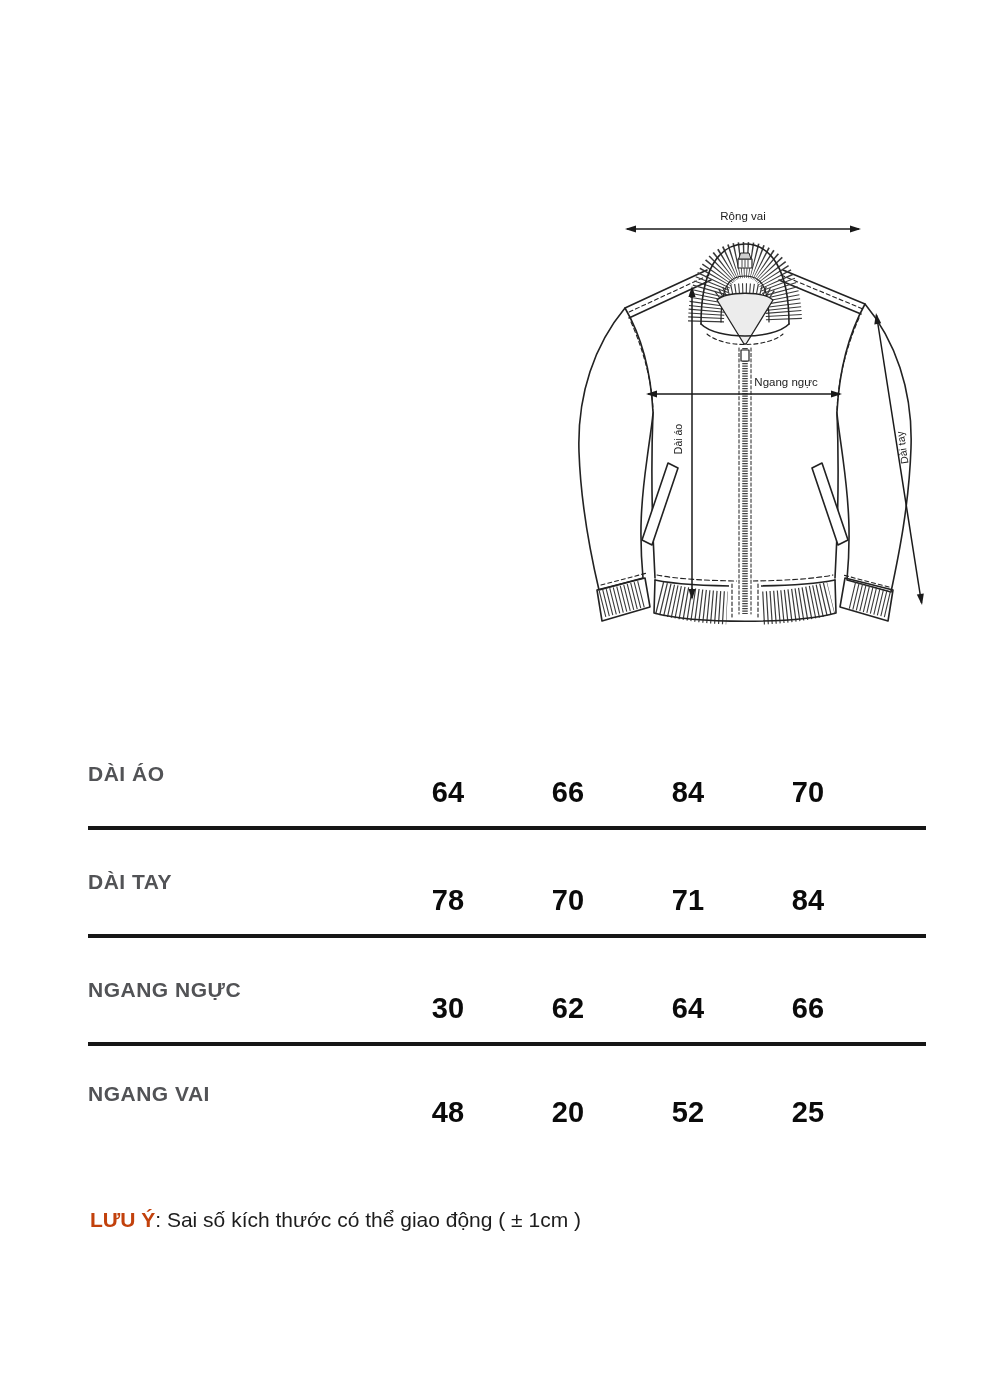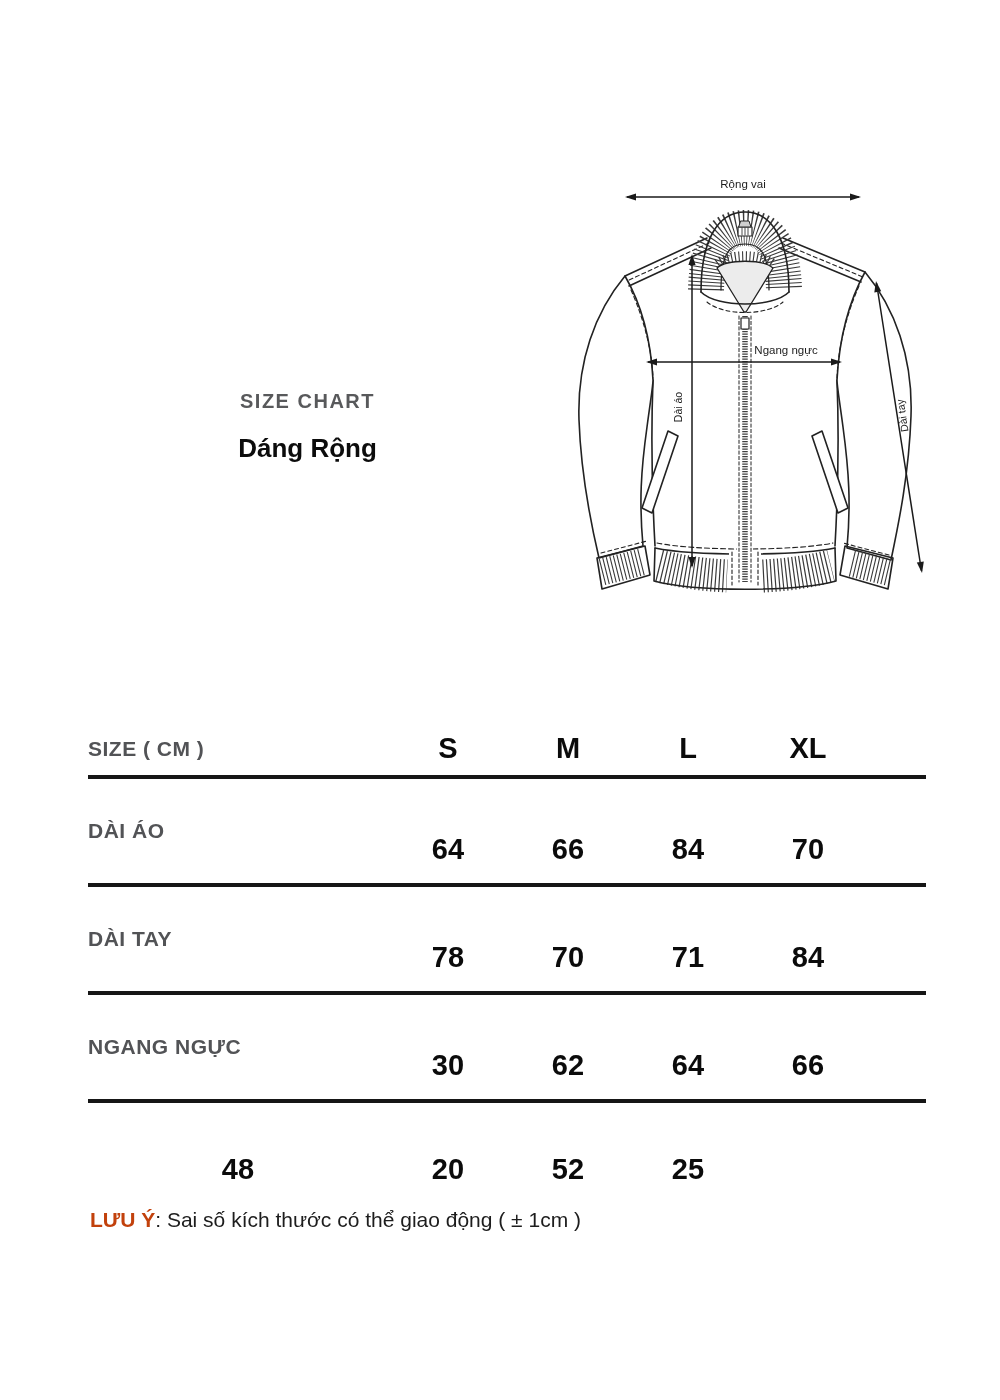--- a/index.html
+++ b/index.html
@@ -6,41 +6,39 @@
   body{
     width:1000px;height:1400px;position:relative;overflow:hidden;
     background:#ffffff;font-family:"Liberation Sans",sans-serif;color:#111;
   }
   
   .title-block{position:absolute;left:95px;top:390px;width:425px;text-align:center;}
   .eyebrow{font-size:20px;font-weight:bold;color:#58595b;letter-spacing:1.5px;}
   .main-title{font-size:37px;font-weight:bold;color:#0c0c0c;margin-top:24px;letter-spacing:.5px;}
   .subtitle{font-size:26px;font-weight:bold;color:#0c0c0c;margin-top:20px;}
   
-  .diagram{position:absolute;left:555px;top:172px;width:395px;height:462px;}
+  .diagram{position:absolute;left:555px;top:204px;width:395px;height:462px;}
   
   .size-table{position:absolute;left:88px;top:722px;width:838px;}
   .t-row{display:grid;grid-template-columns:300px 120px 120px 120px 120px;align-items:center;}
   .t-head{height:53px;border-bottom:4px solid #161616;}
   .t-data{height:104px;border-bottom:4px solid #161616;}
   .t-data.last{border-bottom:none;height:96px;}
   .t-label{font-size:21px;font-weight:bold;color:#525356;letter-spacing:.5px;}
   .t-size{font-size:29px;font-weight:bold;color:#0b0b0b;text-align:center;}
   .t-val{font-size:29px;font-weight:bold;color:#0b0b0b;text-align:center;margin-top:36px;}
   
   .note{position:absolute;left:90px;top:1208px;font-size:21px;color:#1d1d1d;}
   .note b{color:#c2410c;}
   svg text{font-family:"Liberation Sans",sans-serif;}
 </style>
 </head>
 <body>
 
 <div class="title-block">
-  <div class="eyebrow">SIZE CHART</div>
-  <div class="subtitle">Dáng Rộng</div>
 </div>
 
 <div class="diagram">
 <svg width="395" height="462" viewBox="0 0 395 462">
   <g stroke="#222" fill="none" stroke-width="1.6" stroke-linejoin="round" stroke-linecap="round">
 
     <g>
       <path d="M98,208 C96,260 97,320 100,374"></path>
       <path d="M282,208 C284,260 283,320 280,374"></path>
       <path d="M90,158 L97,204" stroke-dasharray="4 3" stroke-width="1.1"></path>
@@ -136,27 +134,20 @@
   <g fill="#1c1c1c">
     <text x="188" y="16" text-anchor="middle" font-size="11.5">Rộng vai</text>
     <text x="231" y="182" text-anchor="middle" font-size="11.5">Ngang ngực</text>
     <text x="127" y="235" text-anchor="middle" font-size="10.5" transform="rotate(-90 127 235)">Dài áo</text>
     <text x="351" y="243" text-anchor="middle" font-size="10.5" transform="rotate(-99 351 243)">Dài tay</text>
   </g>
 </svg>
 </div>
 
 <div class="size-table">
-  <div class="t-row t-head">
-    <div class="t-label">SIZE ( CM )</div>
-    <div class="t-size">S</div>
-    <div class="t-size">M</div>
-    <div class="t-size">L</div>
-    <div class="t-size">XL</div>
-  </div>
 
   <div class="t-row t-data">
     <div class="t-label">DÀI ÁO</div>
     <div class="t-val">64</div>
     <div class="t-val">66</div>
     <div class="t-val">84</div>
     <div class="t-val">70</div>
   </div>
 
   <div class="t-row t-data">
@@ -169,20 +160,21 @@
 
   <div class="t-row t-data">
     <div class="t-label">NGANG NGỰC</div>
     <div class="t-val">30</div>
     <div class="t-val">62</div>
     <div class="t-val">64</div>
     <div class="t-val">66</div>
   </div>
 
   <div class="t-row t-data last">
+    <div class="t-label">NGANG VAI</div>
     <div class="t-val">48</div>
     <div class="t-val">20</div>
     <div class="t-val">52</div>
     <div class="t-val">25</div>
   </div>
 </div>
 
 <div class="note">
   <b>LƯU Ý</b><span>: Sai số kích thước có thể giao động ( ± 1cm )</span>
 </div>

